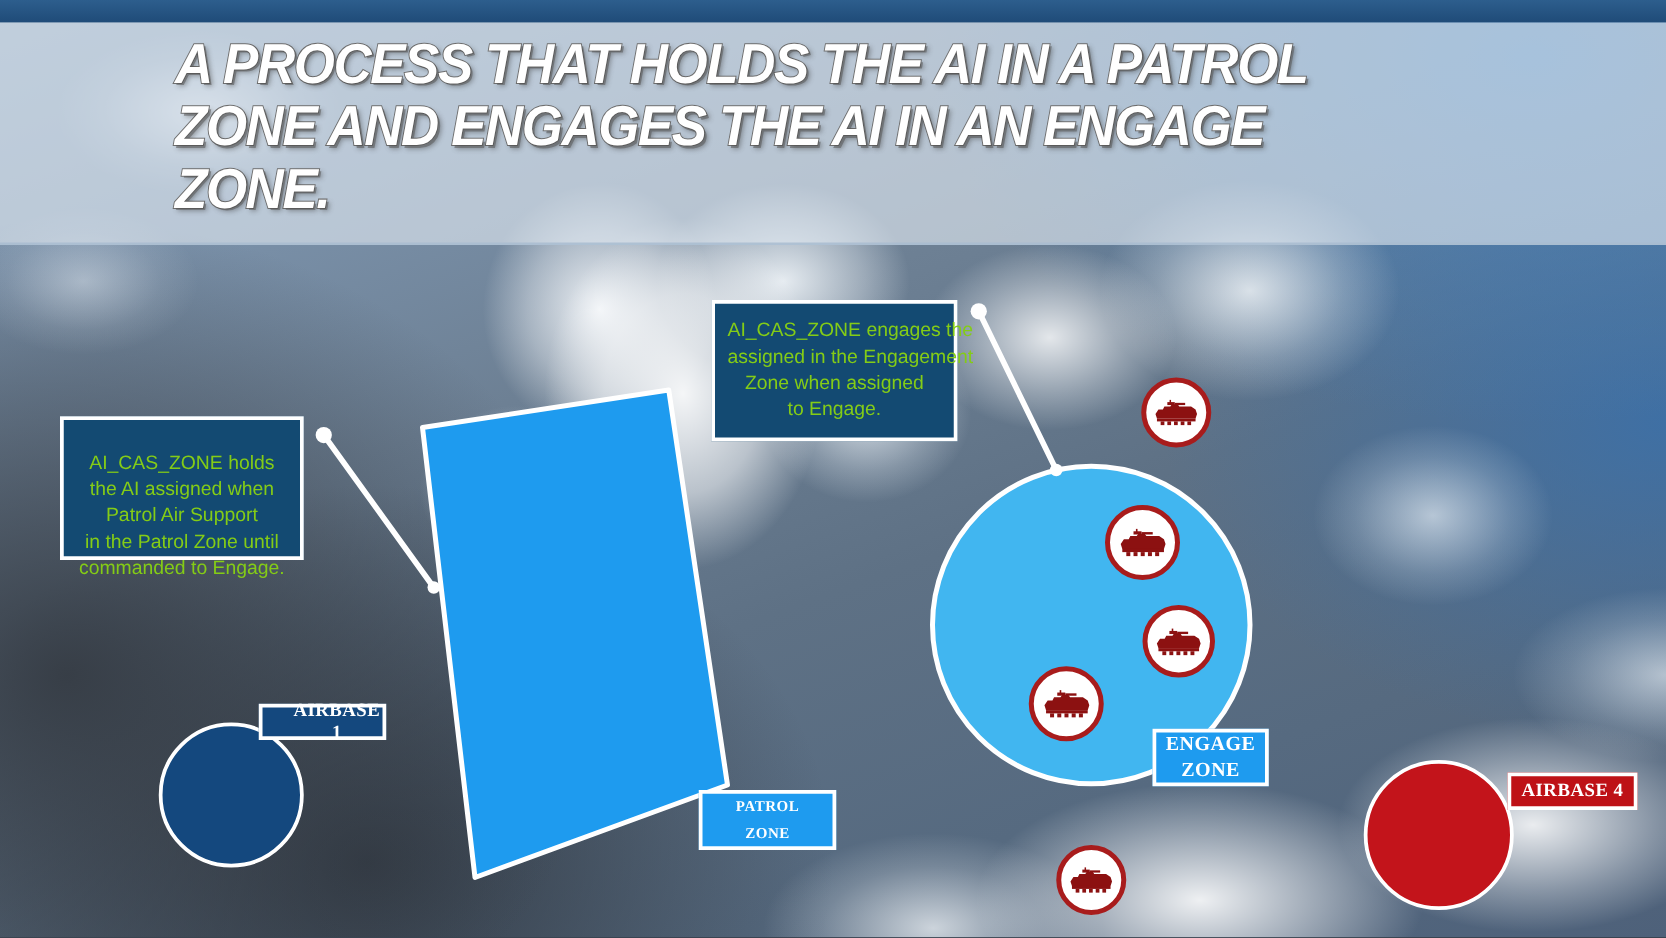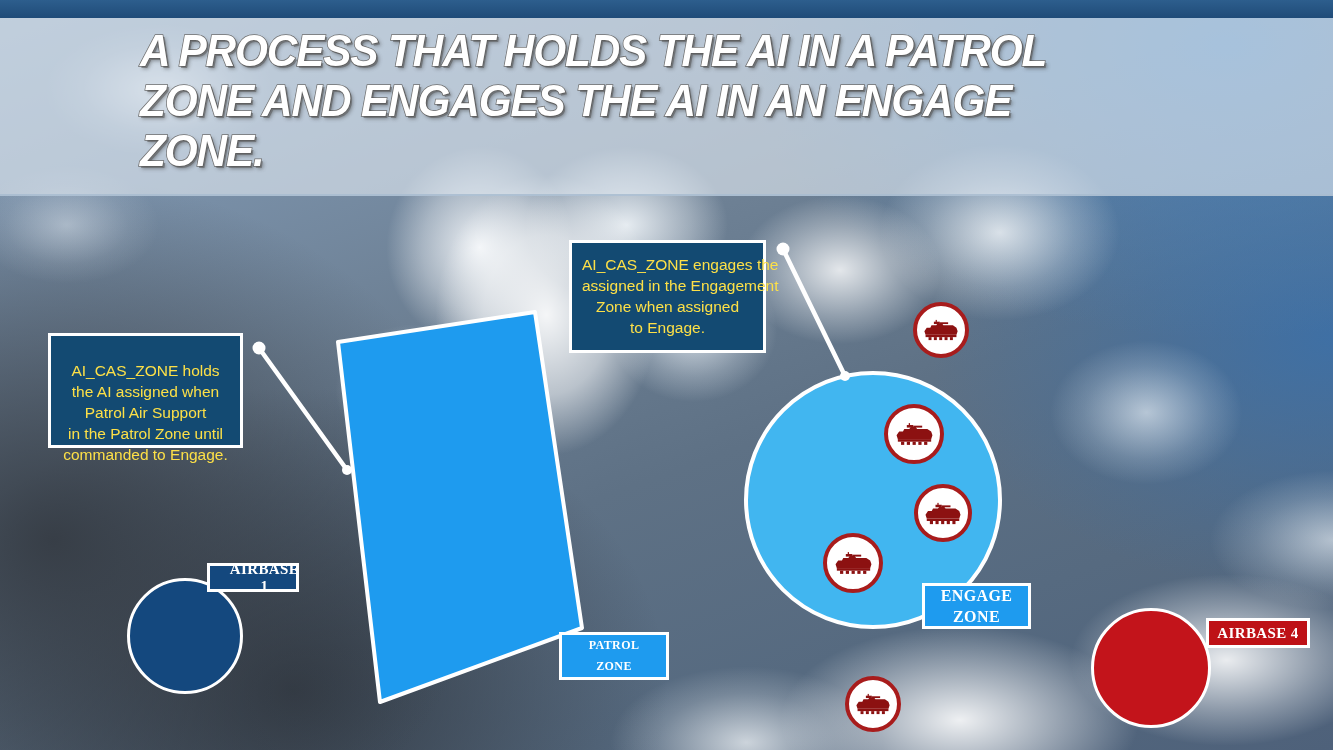--- a/index.html
+++ b/index.html
@@ -148,21 +148,21 @@
     position: absolute;
     inset: 0;
     pointer-events: none;
   }
 
   
   .callout {
     position: absolute;
     background: #134A72;
     border: 3px solid #ffffff;
-    color: #fde047;
+    color: #84cc16;
     text-align: center;
     font-size: 15.5px;
     line-height: 21px;
     padding: 8px 10px;
   }
   .callout.c1 { left: 48px; top: 333px; width: 195px; height: 115px; padding-top: 24px; }
   .callout.c2 { left: 569px; top: 240px; width: 197px; height: 113px; padding-top: 11px; }
   .callout .line { display: block; white-space: nowrap; }
 
   
@@ -176,23 +176,23 @@
     letter-spacing: 0.4px;
     display: flex;
     flex-direction: column;
     align-items: center;
     justify-content: center;
   }
   .tag-navy  { background: #14487E; }
   .tag-blue  { background: #1E9BEF; }
   .tag-red   { background: #BE1116; }
 
-  .tag.airbase1 { left: 207px; top: 563px; width: 92px; height: 29px; font-size: 15px; padding-left: 23px; }
+  .tag.airbase1 { left: 207px; top: 563px; width: 102px; height: 29px; font-size: 15px; padding-left: 23px; }
   .tag.patrol   { left: 559px; top: 632px; width: 110px; height: 48px; font-size: 12px; line-height: 21px; }
-  .tag.engage   { left: 922px; top: 583px; width: 109px; height: 46px; font-size: 16px; line-height: 21px; }
+  .tag.engage   { left: 922px; top: 583px; width: 93px; height: 46px; font-size: 16px; line-height: 21px; }
   .tag.airbase4 { left: 1190px; top: 618px; width: 104px; height: 30px; font-size: 15px; margin-left: 16px; }
 </style>
 </head>
 <body>
 
 <div class="slide">
 
   <div class="sky"></div>
   <div class="clouds"></div>
 

